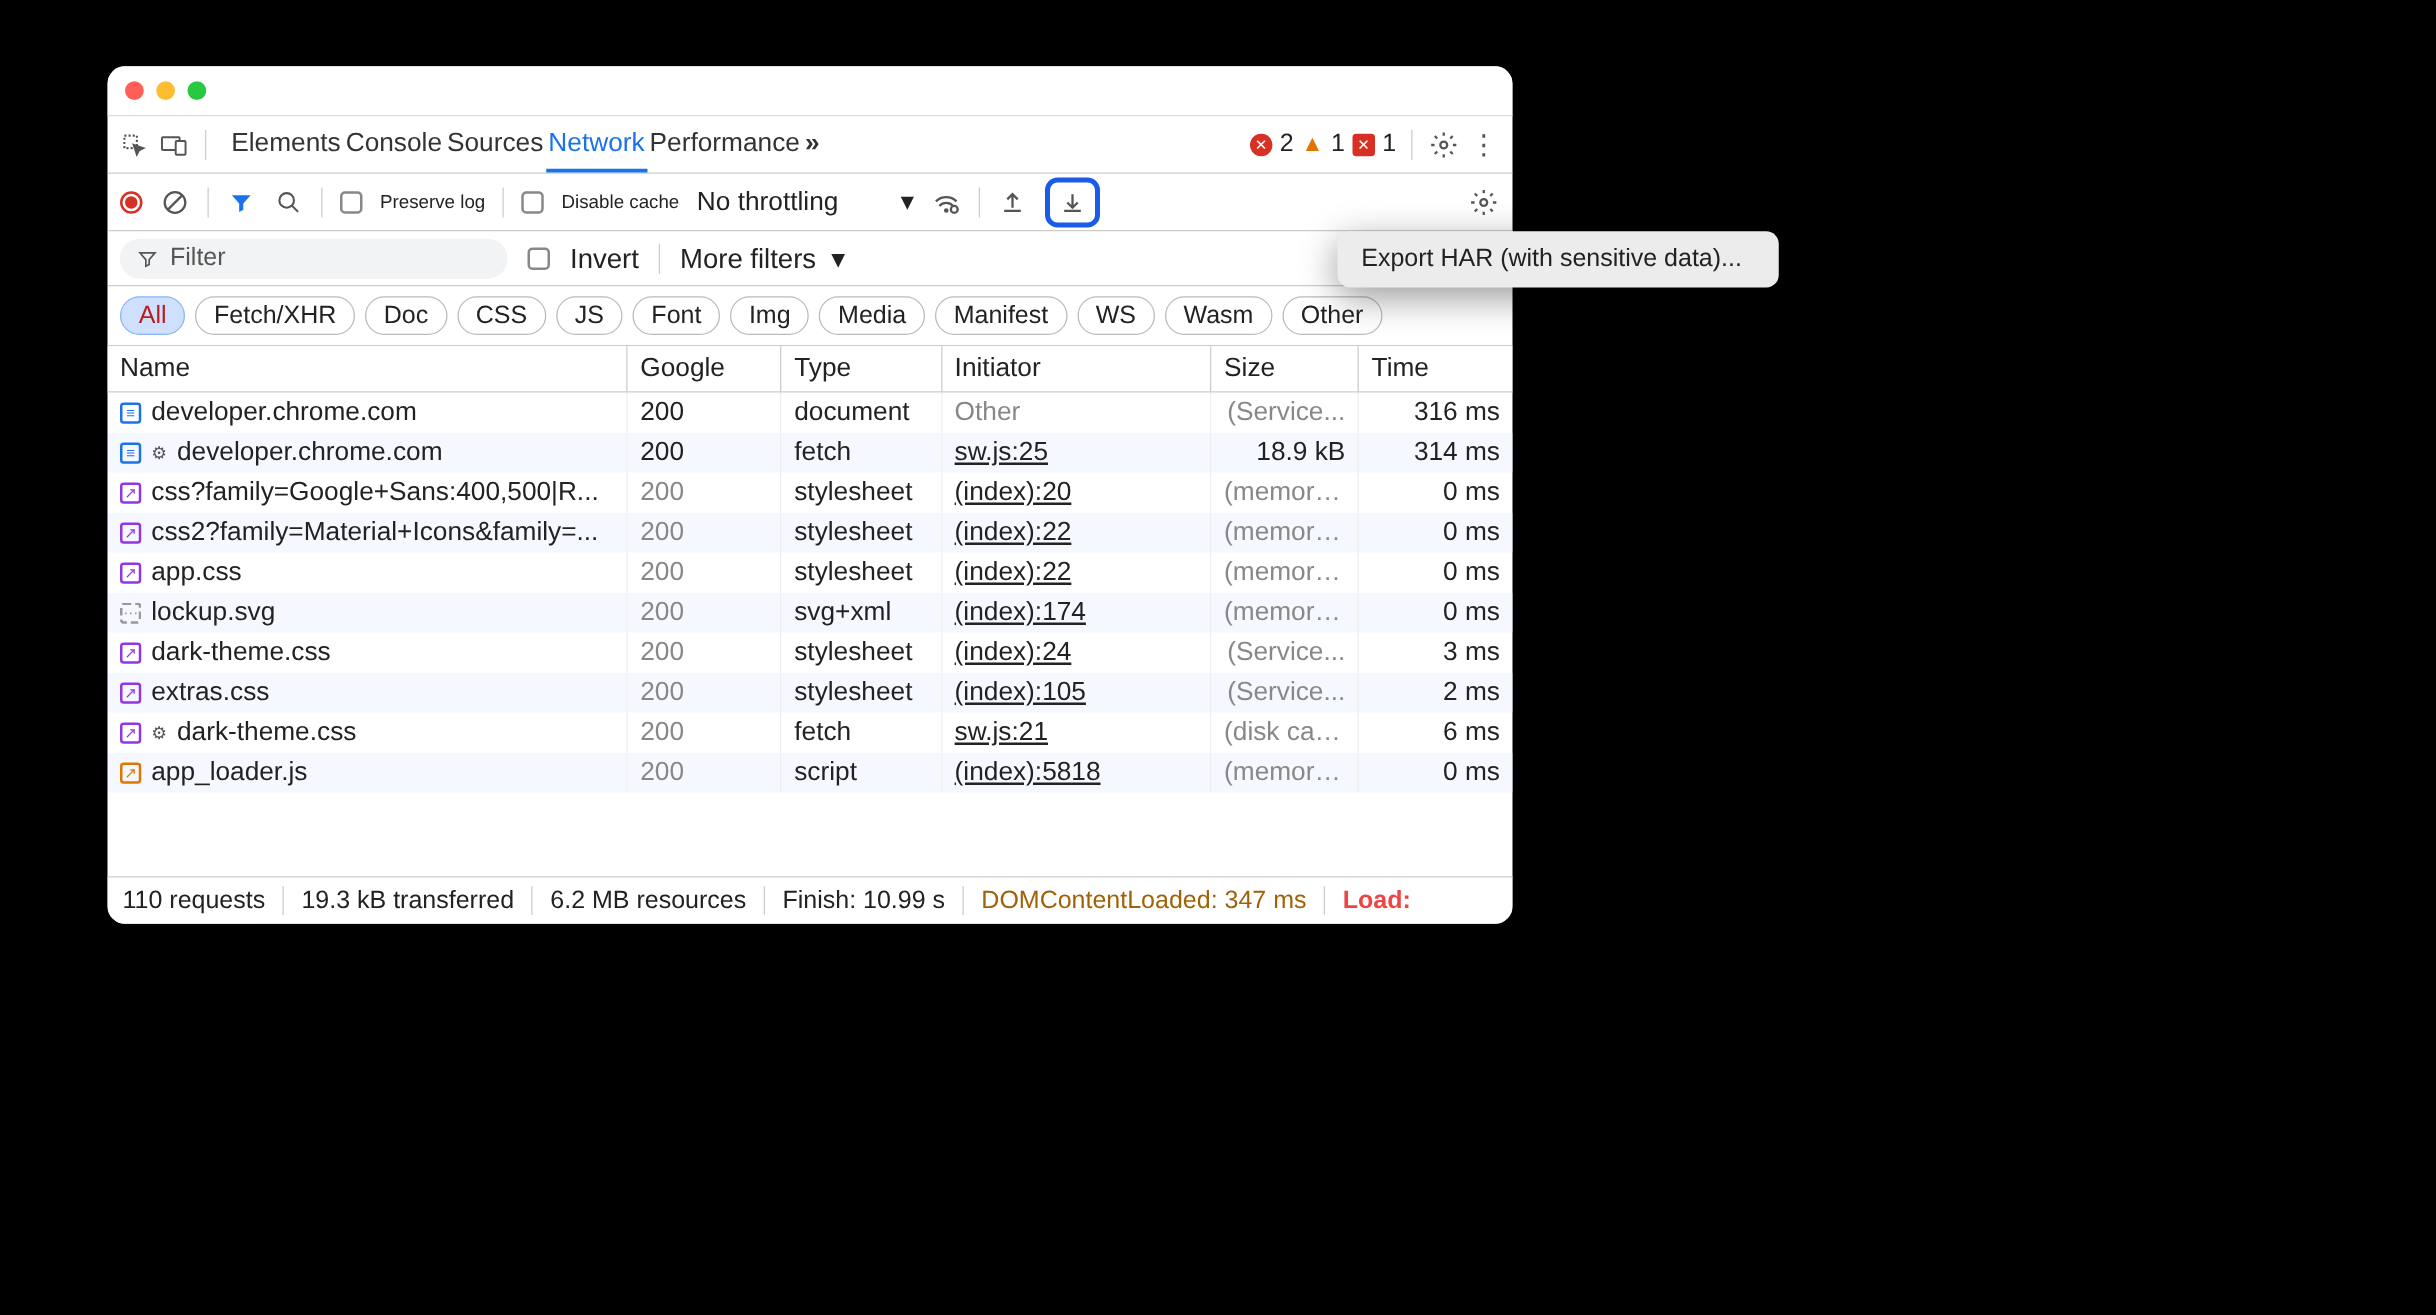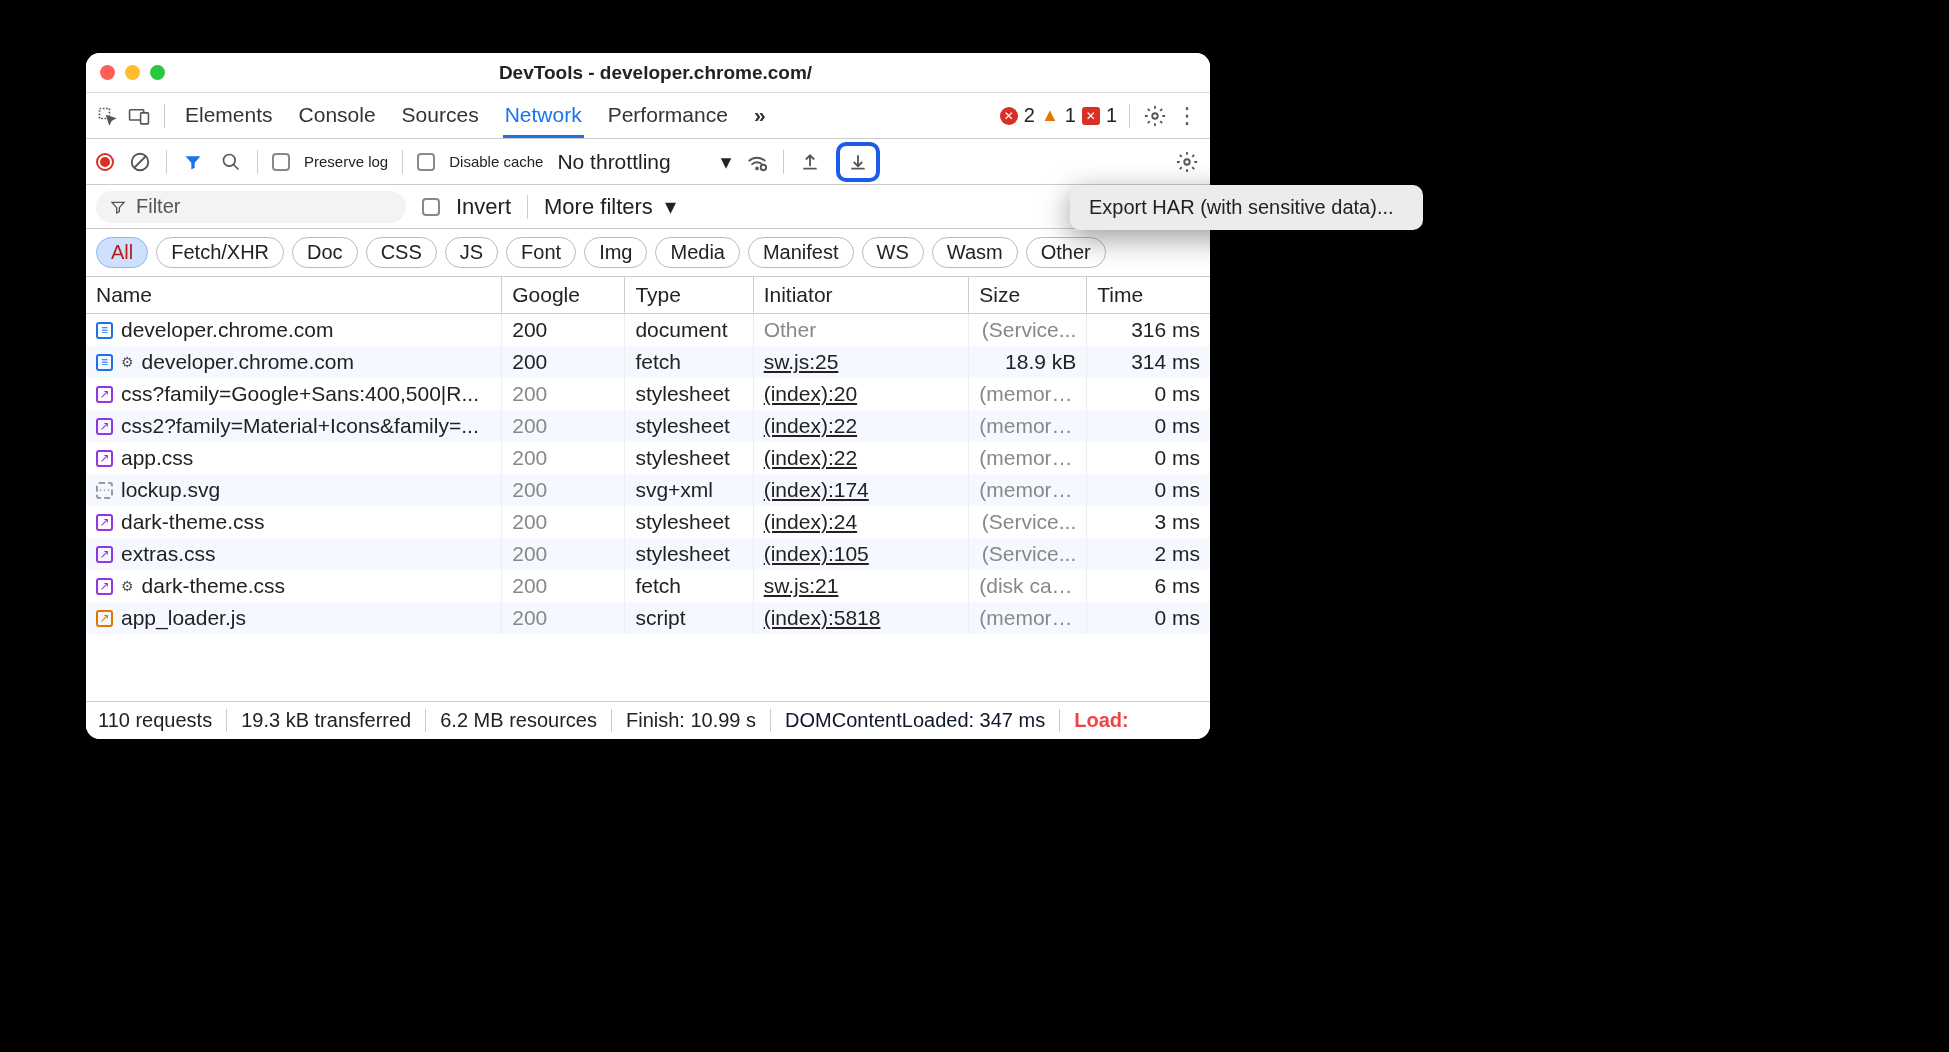--- a/index.html
+++ b/index.html
@@ -40,21 +40,21 @@
 .tabbar {
   display: flex;
   align-items: center;
   height: 46px;
   border-bottom: 1px solid #ccc;
   padding: 0 8px;
   gap: 6px;
 }
 .tabbar .icon { width: 26px; height: 26px; display:flex; align-items:center; justify-content:center; color:#555; }
 .tabbar .sep { width: 1px; height: 24px; background: #ccc; margin: 0 6px; }
-.tabs { display:flex; gap: 22px; padding-left: 6px; flex:1; }
+.tabs { display:flex; padding-left: 6px; flex:1; }
 .tab { font-size: 21px; color: #333; padding: 10px 2px 8px; }
 .tab.active { color: #1a73e8; border-bottom: 3px solid #1a73e8; }
 .tabbar-right { display:flex; gap: 6px; align-items:center; padding-right: 2px; }
 .badge-err { width:18px; height:18px; background:#d93025; border-radius:50%; display:flex; align-items:center; justify-content:center; color:#fff; font-size:12px; }
 .badge-warn { color:#e37400; font-size:18px; }
 .badge-ext { width:18px; height:18px; background:#d93025; border-radius:3px; display:flex; align-items:center; justify-content:center; color:#fff; font-size:12px; }
 .count { font-size:20px; }
 .gear, .kebab { width:26px; height:26px; display:flex; align-items:center; justify-content:center; color:#555; }
 
 .toolbar {
@@ -154,21 +154,21 @@
   display:flex;
   align-items:center;
   gap: 0;
   padding: 0 12px;
   font-size: 20px;
   background:#fff;
 }
 .statusbar > span { padding: 0 14px; border-right:1px solid #ccc;}
 .statusbar > span:first-child{padding-left:0;}
 .statusbar > span:last-child{border-right:none;}
-.dcl { color:#0f172a; }
+.dcl { color:#a16207; }
 .load { color:#ef4444;font-weight:bold; }
 
 .menu {
   position:absolute;
   left: 1070px;
   top: 185px;
   width: 353px;
   background:#ececec;
   border-radius: 10px;
   box-shadow: 0 8px 30px rgba(0,0,0,.4);
@@ -189,21 +189,20 @@
 <body>
 
 <div class="window">
 
   <div class="titlebar">
     <div class="traffic">
       <div class="dot red"></div>
       <div class="dot yellow"></div>
       <div class="dot green"></div>
     </div>
-    <div class="title">DevTools - developer.chrome.com/</div>
   </div>
 
   <div class="tabbar">
     <span class="icon">
       <svg width="20" height="20" viewBox="0 0 24 24" fill="none" stroke="currentColor" stroke-width="2">
           <rect x="3" y="3" width="12" height="12" stroke-dasharray="2 2"></rect>
           <path d="M12 12 L21 15 L17 17 L15 21 Z" fill="currentColor"></path>
         </svg>
     </span>
     <span class="icon">

